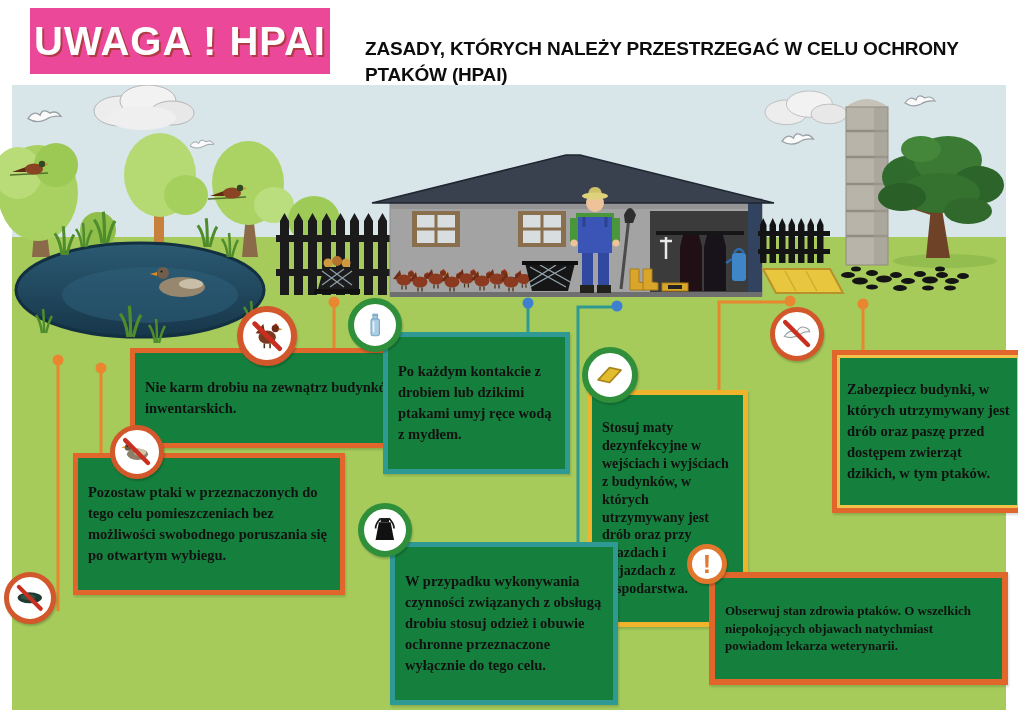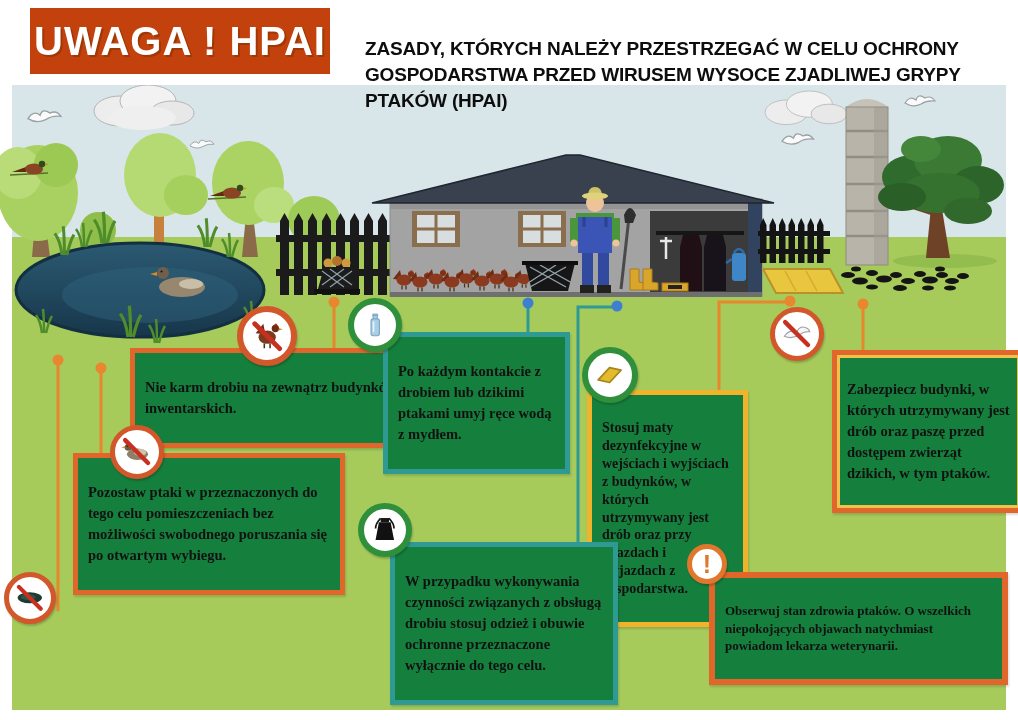--- a/index.html
+++ b/index.html
@@ -1,19 +1,19 @@
 <!DOCTYPE html>
 <html><head>
 <meta charset="utf-8">
 <style>
   html,body{margin:0;padding:0;background:#fff;}
   .page{position:relative;width:1018px;height:720px;background:#ffffff;overflow:hidden;
         font-family:"Liberation Sans",sans-serif;}
   
-  .badge{position:absolute;left:30px;top:8px;width:300px;height:66px;background:#c2410c;
+  .badge{position:absolute;left:30px;top:8px;width:300px;height:66px;background:#ec4899;
          display:flex;align-items:center;justify-content:center;z-index:40;}
   .badge span{font-weight:bold;font-size:40px;color:#fff;letter-spacing:1px;
               text-shadow:2px 2px 0 rgba(130,50,0,.55);white-space:nowrap;}
   .title{position:absolute;left:365px;top:8px;width:650px;z-index:40;
          font-weight:bold;font-size:19px;line-height:1.38;color:#0d0d0d;letter-spacing:-0.2px;margin-top:28px;}
   
   .scene{position:absolute;left:0;top:85px;width:1018px;height:625px;z-index:1;}
   
   .callout{position:absolute;background:#15803d;border:5px solid #e0662c;box-sizing:border-box;
            padding:24px 10px;z-index:20;color:#111;box-shadow:1px 2px 2px rgba(0,0,0,.15);}
@@ -38,21 +38,20 @@
 </head>
 <body>
 
 <div class="page">
 
   <div class="badge">
     <span>UWAGA ! HPAI</span>
   </div>
   <div class="title">
     <div>ZASADY, KTÓRYCH NALEŻY PRZESTRZEGAĆ W CELU OCHRONY</div>
-    <div>GOSPODARSTWA PRZED WIRUSEM WYSOCE ZJADLIWEJ GRYPY</div>
     <div>PTAKÓW (HPAI)</div>
   </div>
 
   <svg class="scene" viewBox="0 0 1018 625">
     <defs>
       <linearGradient id="pondg" x1="0" y1="0" x2="0" y2="1">
         <stop offset="0" stop-color="#2b5a72"></stop>
           <stop offset="1" stop-color="#17364a"></stop>
       </linearGradient>
       <g id="henS">

